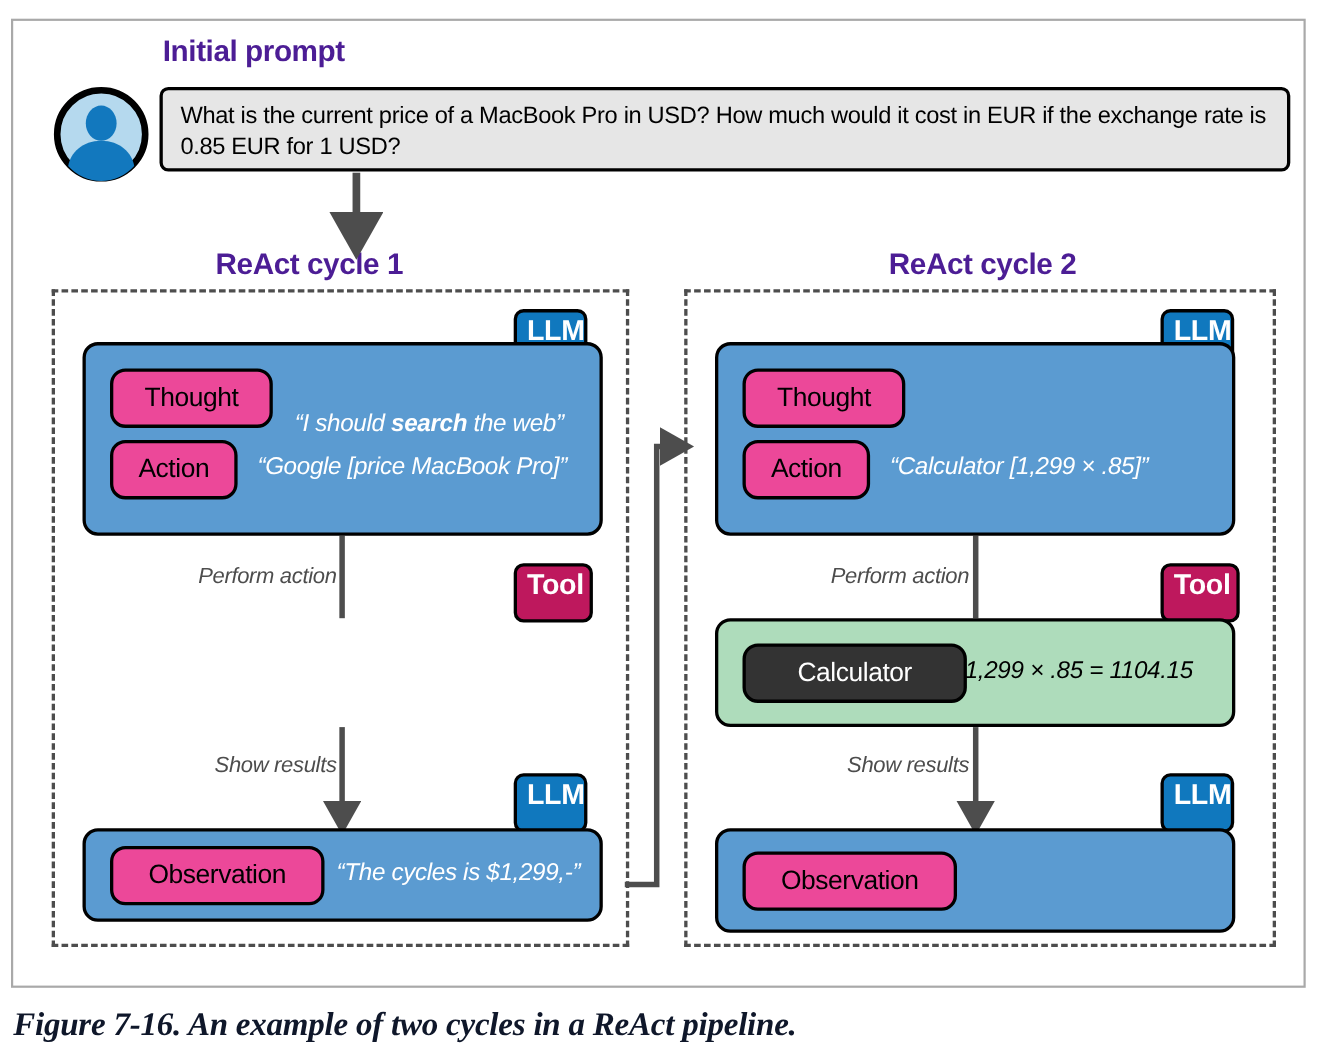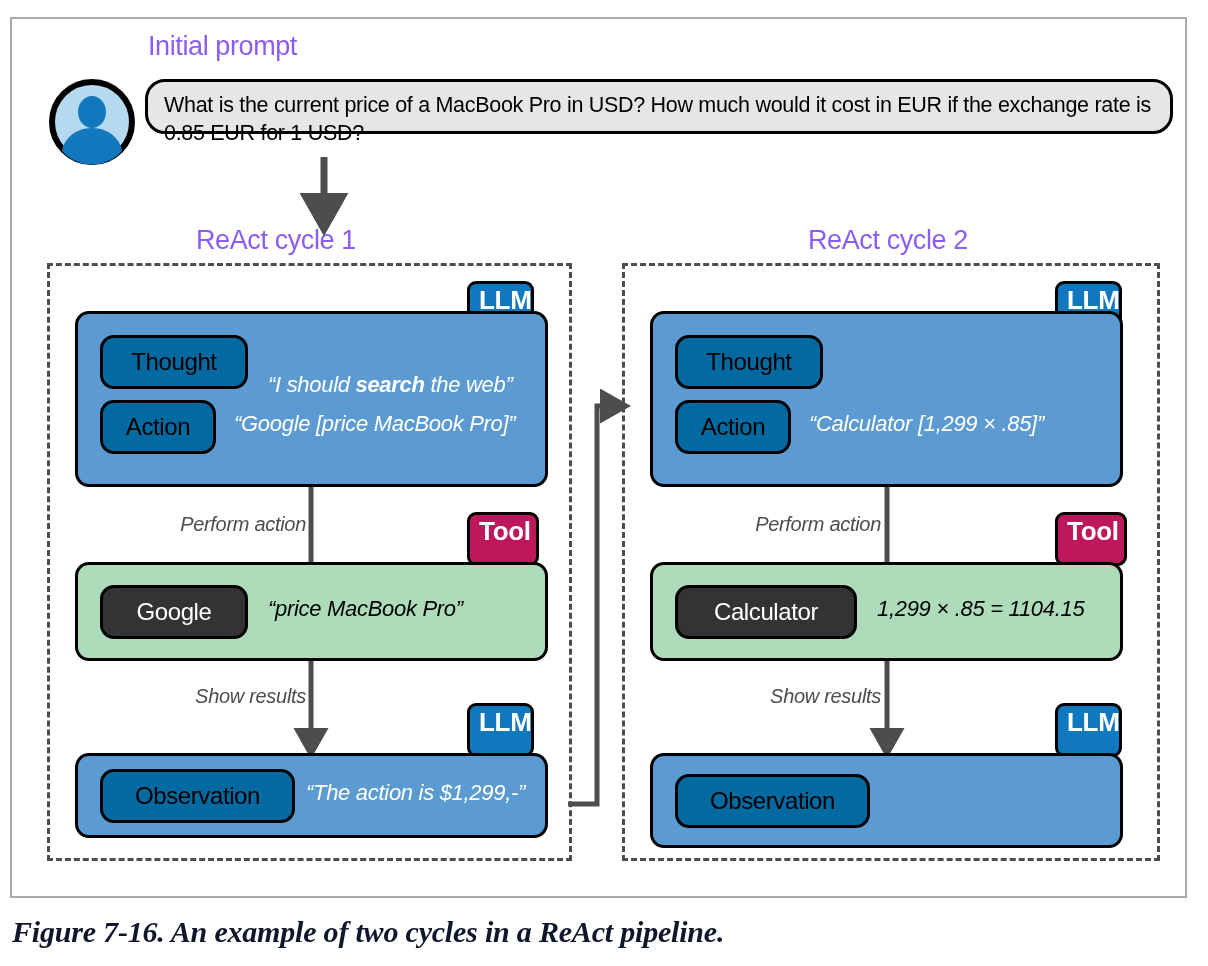--- a/index.html
+++ b/index.html
@@ -29,24 +29,24 @@
     width: 1177px;
     height: 881px;
     border: 2px solid #a9a9a9;
     box-sizing: border-box;
     background: #fff;
   }
 
   
   .heading {
     position: absolute;
-    font-weight: normal;
+    font-weight: bold;
     font-size: 27px;
     letter-spacing: -0.4px;
-    color: #8b5cf6;
+    color: #4c1d95;
     white-space: nowrap;
   }
   #initial-prompt-heading { left: 148px; top: 31px; }
   #cycle1-heading { left: 196px; top: 225px; }
   #cycle2-heading { left: 808px; top: 225px; }
 
   
   .avatar {
     position: absolute;
     left: 48px;
@@ -54,24 +54,24 @@
     width: 88px;
     height: 88px;
   }
 
   
   .prompt-bubble {
     position: absolute;
     left: 145px;
     top: 79px;
     width: 1028px;
-    height: 55px;
+    height: 77px;
     background: #e6e6e6;
     border: 3.5px solid #000;
-    border-radius: 20px;
+    border-radius: 8px;
     box-sizing: border-box;
     padding: 9px 16px 0 16px;
     font-size: 21.5px;
     line-height: 28px;
     letter-spacing: -0.3px;
     color: #000;
   }
 
   
   .arrow-layer {
@@ -116,21 +116,21 @@
     box-sizing: border-box;
     display: flex;
     align-items: center;
     z-index: 2;
   }
   .panel-llm  { background: #5b9bd1; }
   .panel-tool { background: #aedcbb; }
 
   
   .pill {
-    background: #0369a1;
+    background: #ec4899;
     border: 3.5px solid #000;
     border-radius: 14px;
     box-sizing: border-box;
     color: #000;
     font-size: 24px;
     letter-spacing: -0.4px;
     display: flex;
     align-items: center;
     justify-content: center;
     flex: none;
@@ -219,39 +219,31 @@
         <span>Action</span>
       </div>
       <div class="msg-text msg-on-blue" style="position:absolute;left:156px;top:97px;">“Google [price MacBook Pro]”</div>
     </div>
   </div>
 
   <div class="edge-label" style="left:146px; top:513px; width:160px;">Perform action</div>
 
   <div class="role-tag role-tool" style="left:467px; top:512px; width:72px; height:54px;">Tool</div>
 
-  <div class="panel panel-tool" style="left:75px; top:562px; width:473px; height:99px;">
-    <div style="position:relative;width:100%;height:100%;">
-      <div class="pill pill-dark" style="position:absolute;left:22px;top:20px;width:148px;height:54px;">
-        <span>Google</span>
-      </div>
-      <div class="msg-text msg-on-green" style="position:absolute;left:190px;top:31px;">“price MacBook Pro”</div>
-    </div>
-  </div>
 
   <div class="edge-label" style="left:160px; top:685px; width:146px;">Show results</div>
 
   <div class="role-tag role-llm" style="left:467px; top:703px; width:67px; height:54px;">LLM</div>
 
   <div class="panel panel-llm" style="left:75px; top:753px; width:473px; height:85px;">
     <div style="position:relative;width:100%;height:100%;">
       <div class="pill" style="position:absolute;left:22px;top:13px;width:195px;height:54px;">
         <span>Observation</span>
       </div>
-      <div class="msg-text msg-on-blue" style="position:absolute;left:228px;top:24px;">“The action is $1,299,-”</div>
+      <div class="msg-text msg-on-blue" style="position:absolute;left:228px;top:24px;">“The cycles is $1,299,-”</div>
     </div>
   </div>
 
   <div class="role-tag role-llm" style="left:1055px; top:281px; width:67px; height:54px;">LLM</div>
 
   <div class="panel panel-llm" style="left:650px; top:311px; width:473px; height:176px;">
     <div style="position:relative;width:100%;height:100%;">
       <div class="pill" style="position:absolute;left:22px;top:21px;width:148px;height:54px;">
         <span>Thought</span>
       </div>
@@ -261,21 +253,21 @@
       <div class="msg-text msg-on-blue" style="position:absolute;left:156px;top:97px;">“Calculator [1,299 × .85]”</div>
     </div>
   </div>
 
   <div class="edge-label" style="left:721px; top:513px; width:160px;">Perform action</div>
 
   <div class="role-tag role-tool" style="left:1055px; top:512px; width:72px; height:54px;">Tool</div>
 
   <div class="panel panel-tool" style="left:650px; top:562px; width:473px; height:99px;">
     <div style="position:relative;width:100%;height:100%;">
-      <div class="pill pill-dark" style="position:absolute;left:22px;top:20px;width:182px;height:54px;">
+      <div class="pill pill-dark" style="position:absolute;left:22px;top:20px;width:204px;height:54px;">
         <span>Calculator</span>
       </div>
       <div class="msg-text msg-on-green" style="position:absolute;left:224px;top:31px;">1,299 × .85 = 1104.15</div>
     </div>
   </div>
 
   <div class="edge-label" style="left:735px; top:685px; width:146px;">Show results</div>
 
   <div class="role-tag role-llm" style="left:1055px; top:703px; width:67px; height:54px;">LLM</div>
 

